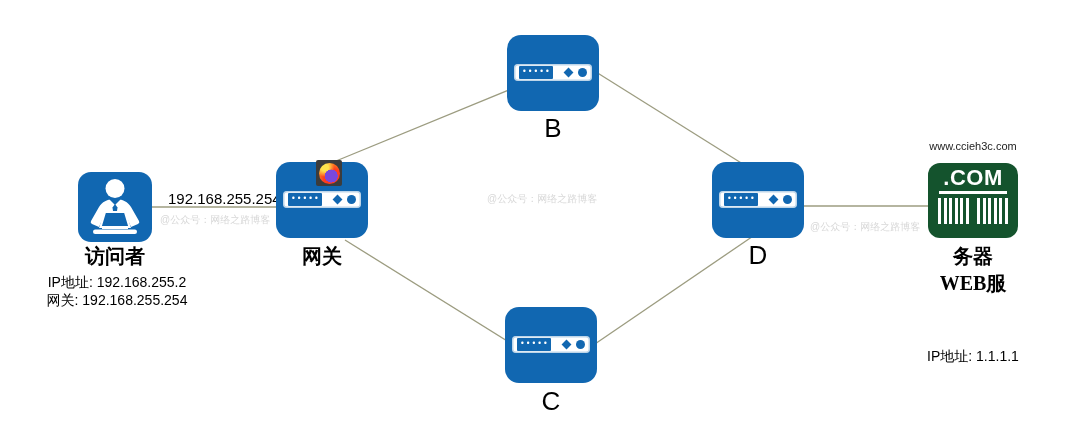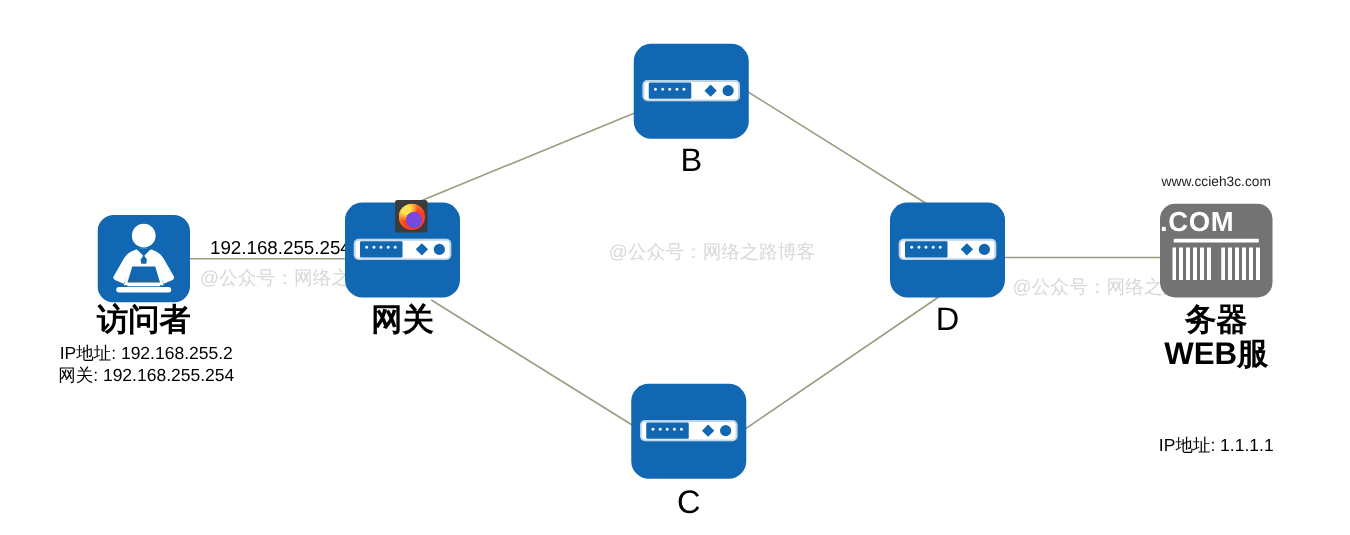--- a/index.html
+++ b/index.html
@@ -25,37 +25,37 @@
   .ff-globe{width:21px;height:21px;border-radius:50%;
       background:
         radial-gradient(circle at 58% 62%, #7a48db 0 36%, rgba(0,0,0,0) 37%),
         radial-gradient(circle at 28% 22%, #ffe44d 0 16%, rgba(255,228,77,0) 42%),
         radial-gradient(circle at 68% 75%, #ff3d1f 0 45%, #ff7a1f 70%, #ffc140 100%);}
 
   
   .visitor{position:absolute;left:78px;top:172px;width:74px;height:70px;}
 
   
-  .web{position:absolute;left:928px;top:163px;width:90px;height:75px;background:#737373;border-radius:12px;
-       color:#fff;}
+  .web{position:absolute;left:928px;top:163px;width:90px;height:75px;background:#14532d;border-radius:12px;
+       text-align:center;color:#fff;}
   .web .com{font-size:22px;font-weight:bold;letter-spacing:.5px;margin-top:3px;line-height:24px;
             font-family:"Liberation Sans",sans-serif;}
   .web .rule{height:2.5px;background:#fff;margin:1px 11px 4px;}
   .web .bars{display:flex;justify-content:center;gap:8px;}
   .web .bargroup{width:31px;height:26px;
        background:repeating-linear-gradient(90deg,#fff 0 3px,rgba(0,0,0,0) 3px 5.6px);}
 
   
   .lbl{position:absolute;text-align:center;}
-  .zh{font-weight:bold;font-size:25px;line-height:27px;}
+  .zh{font-weight:bold;font-size:20px;line-height:27px;font-family:Liberation Serif, serif;}
   .letter{font-size:26px;line-height:26px;font-weight:400;}
   .info{font-size:14px;line-height:17.5px;font-weight:400;}
   .linklabel{font-size:15px;font-weight:400;}
   .url{font-size:11px;color:#222;}
-  .wm{position:absolute;color:#d8d8d8;font-size:15px;white-space:nowrap;text-align:left;}
+  .wm{position:absolute;color:#d8d8d8;font-size:10px;white-space:nowrap;text-align:left;}
 </style>
 </head>
 <body>
 
 <div class="stage">
 
   <svg class="links">
     <line x1="150" y1="207" x2="280" y2="207" stroke="#9c9c80" stroke-width="1.3"></line>
     <line x1="336" y1="161" x2="550" y2="73" stroke="#9c9c80" stroke-width="1.3"></line>
     <line x1="596" y1="72" x2="762" y2="176" stroke="#9c9c80" stroke-width="1.3"></line>

